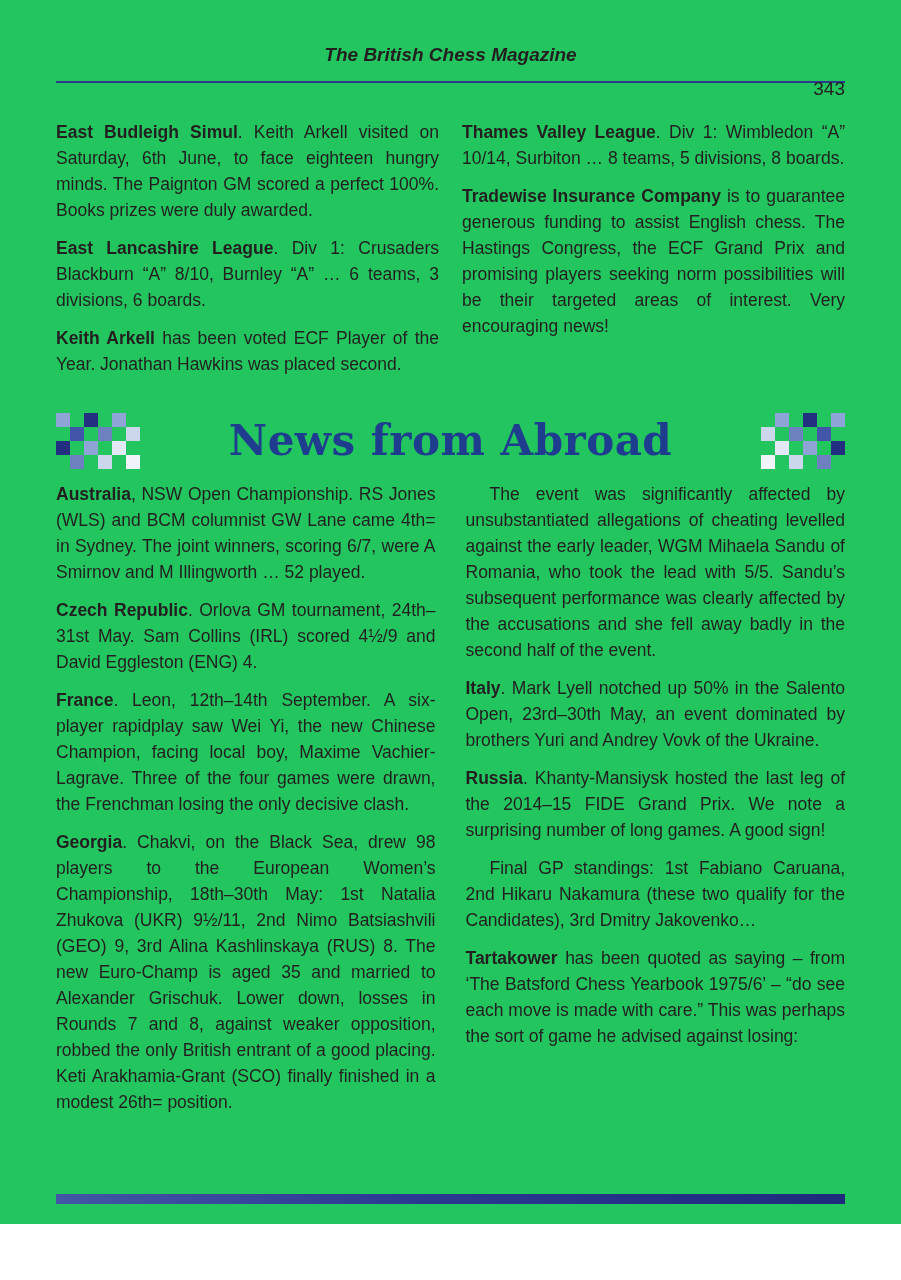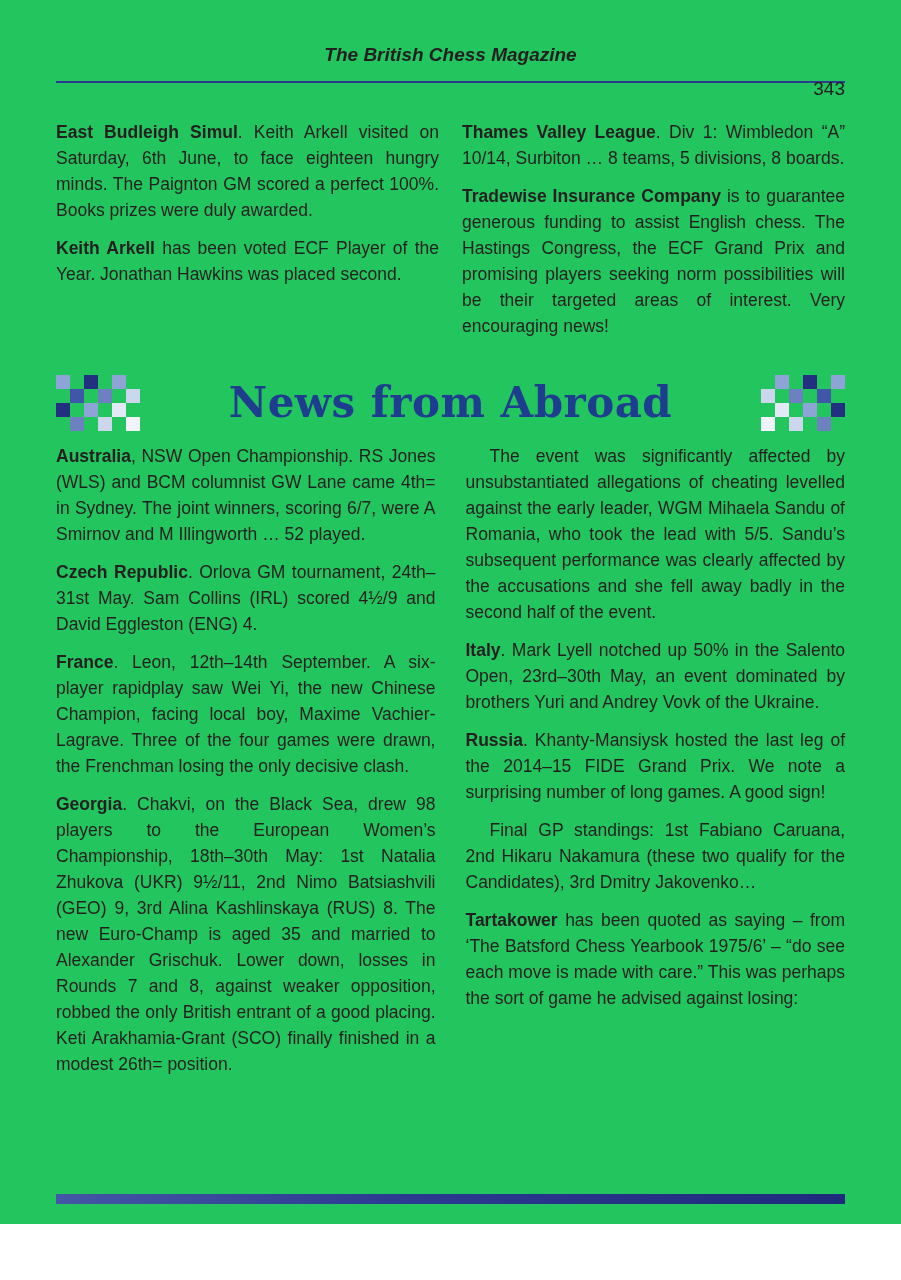--- a/index.html
+++ b/index.html
@@ -74,20 +74,21 @@
     <div class="header-inner">
       <span class="header-title">The British Chess Magazine</span>
       <span class="header-page">343</span>
     </div>
     <div class="header-rule"></div>
   </header>
 
   <section class="columns top-section">
     <div class="col">
         <p class="para"><span class="b">East Budleigh Simul</span><span>. Keith Arkell visited on Saturday, 6th June, to face eighteen hungry minds. The Paignton GM scored a perfect 100%. Books prizes were duly awarded.</span></p>
+        <p class="para"><span class="b">East Lancashire League</span><span>. </span><span class="i">Div 1</span><span>: Crusaders Blackburn “A” 8/10, Burnley “A” … 6 teams, 3 divisions, 6 boards.</span></p>
         <p class="para"><span class="b">Keith Arkell</span><span> has been voted ECF Player of the Year. Jonathan Hawkins was placed second.</span></p>
       </div>
     <div class="col">
         <p class="para"><span class="b">Thames Valley League</span><span>. </span><span class="i">Div 1</span><span>: Wimbledon “A” 10/14, Surbiton … 8 teams, 5 divisions, 8 boards.</span></p>
         <p class="para"><span class="b">Tradewise Insurance Company</span><span> is to guarantee generous funding to assist English chess. The Hastings Congress, the ECF Grand Prix and promising players seeking norm possibilities will be their targeted areas of interest. Very encouraging news!</span></p>
       </div>
   </section>
 
   <div class="section-heading">
     <svg class="deco" width="84" height="56" viewBox="0 0 84 56" aria-hidden="true">

